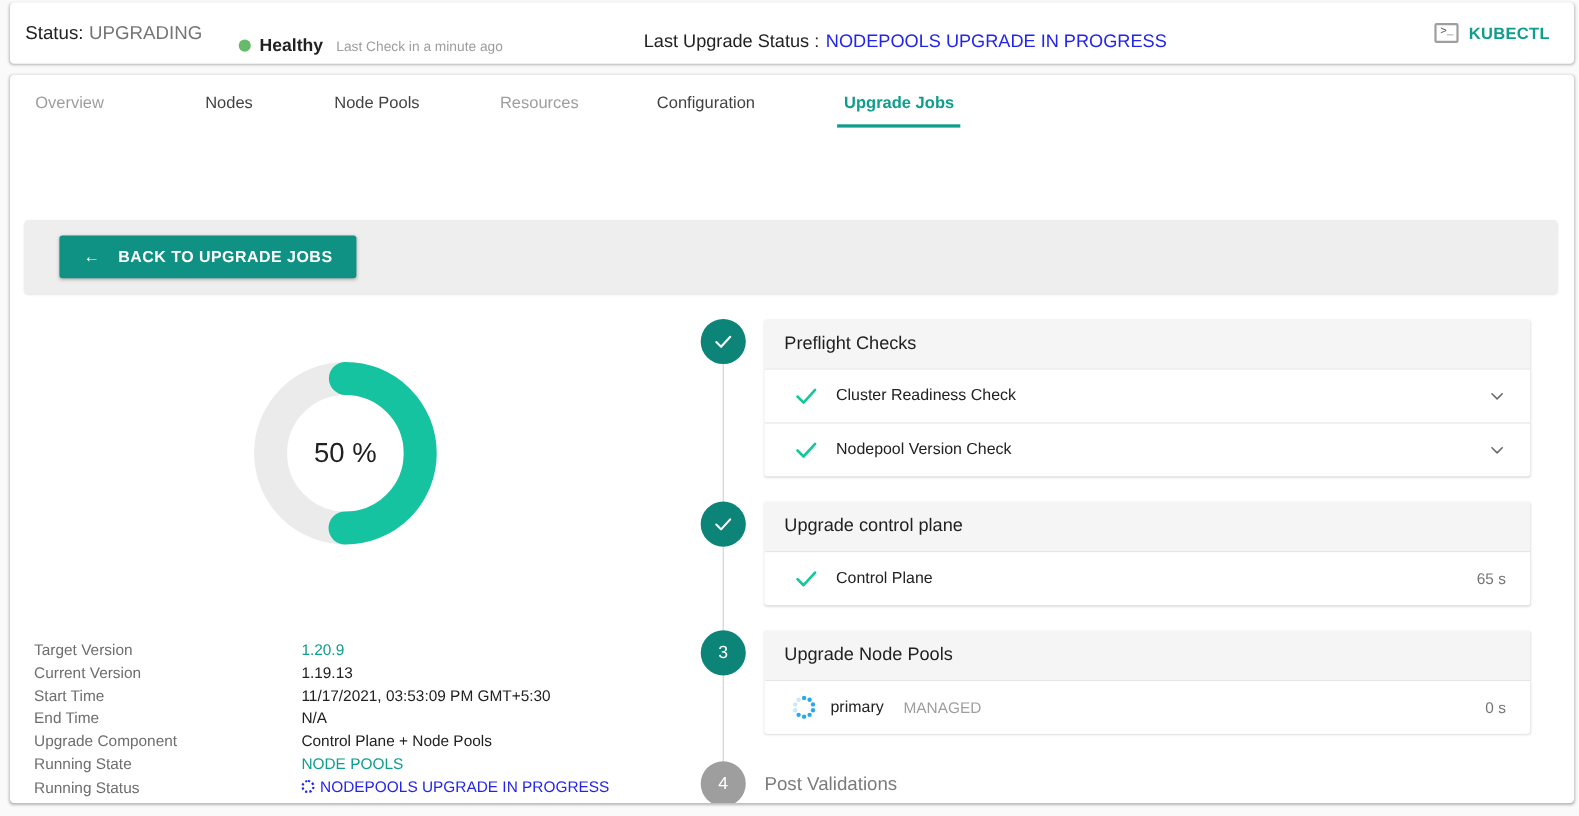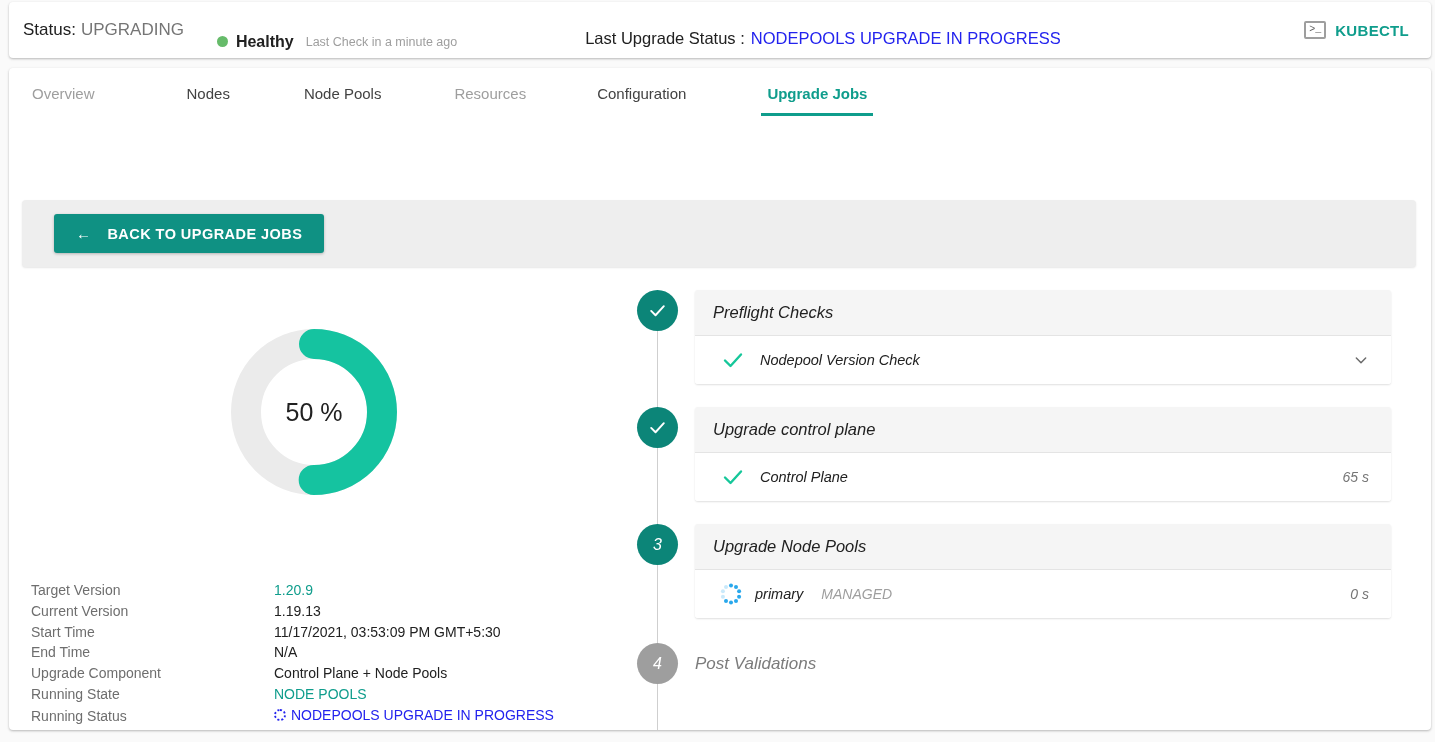--- a/index.html
+++ b/index.html
@@ -105,21 +105,21 @@
     border-radius: 50%;
     border: 2px dotted #2323ee;
   }
 
   
   .stepper { position: absolute; left: 628px; top: 222px; width: 760px; }
   .conn-line {
     position: absolute; left: 20px; top: 30px; width: 1px; height: 445px;
     background: #cfcfcf;
   }
-  .step { position: relative; margin-bottom: 0; font-style: italic; }
+  .step { position: relative; margin-bottom: 0; }
   .step-circle {
     position: absolute; left: 0; top: 0; width: 41px; height: 41px;
     border-radius: 50%; display: flex; align-items: center; justify-content: center;
     color: #fff; font-size: 16px; z-index: 3;
   }
   .step-circle.done { background: #0c8578; }
   .step-circle.current { background: #0c8578; }
   .step-circle.inactive { background: #9e9e9e; }
 
   .panel {
@@ -253,20 +253,29 @@
       <div class="conn-line"></div>
       <div id="steps-host">
           <div class="step" style="margin-bottom: 23px;">
             <div class="step-circle done">
               <svg width="19" height="19" viewBox="0 0 24 24" fill="none" stroke="#ffffff" stroke-width="2.4" stroke-linecap="round" stroke-linejoin="round">
                 <polyline points="4,12.5 9.5,18 20,6.5"></polyline>
               </svg>
             </div>
             <div class="panel">
               <div class="panel-head">Preflight Checks</div>
+              <div class="panel-row">
+                <span class="row-check"><svg width="24" height="24" viewBox="0 0 24 24" fill="none" stroke="#16c79a" stroke-width="2.4" stroke-linecap="round" stroke-linejoin="round">
+                    <polyline points="4,12.5 9.5,18 20,6.5"></polyline>
+                  </svg></span>
+                <span class="row-label">Cluster Readiness Check</span>
+                <span class="chev"><svg width="16" height="16" viewBox="0 0 24 24" fill="none" stroke="#6b6b6b" stroke-width="2.2" stroke-linecap="round" stroke-linejoin="round">
+                    <polyline points="5,9 12,16 19,9"></polyline>
+                  </svg></span>
+              </div>
               <div class="panel-row">
                 <span class="row-check"><svg width="24" height="24" viewBox="0 0 24 24" fill="none" stroke="#16c79a" stroke-width="2.4" stroke-linecap="round" stroke-linejoin="round">
                     <polyline points="4,12.5 9.5,18 20,6.5"></polyline>
                   </svg></span>
                 <span class="row-label">Nodepool Version Check</span>
                 <span class="chev"><svg width="16" height="16" viewBox="0 0 24 24" fill="none" stroke="#6b6b6b" stroke-width="2.2" stroke-linecap="round" stroke-linejoin="round">
                     <polyline points="5,9 12,16 19,9"></polyline>
                   </svg></span>
               </div>
             </div>

